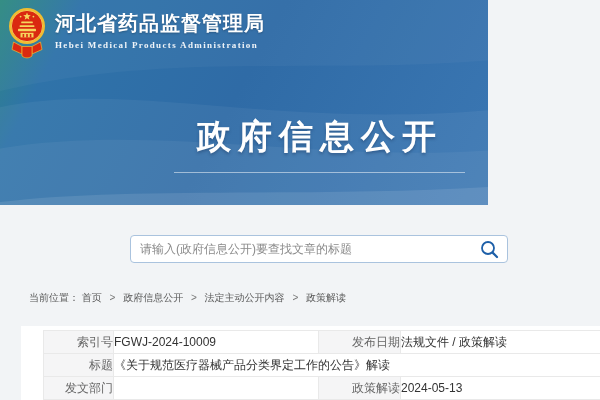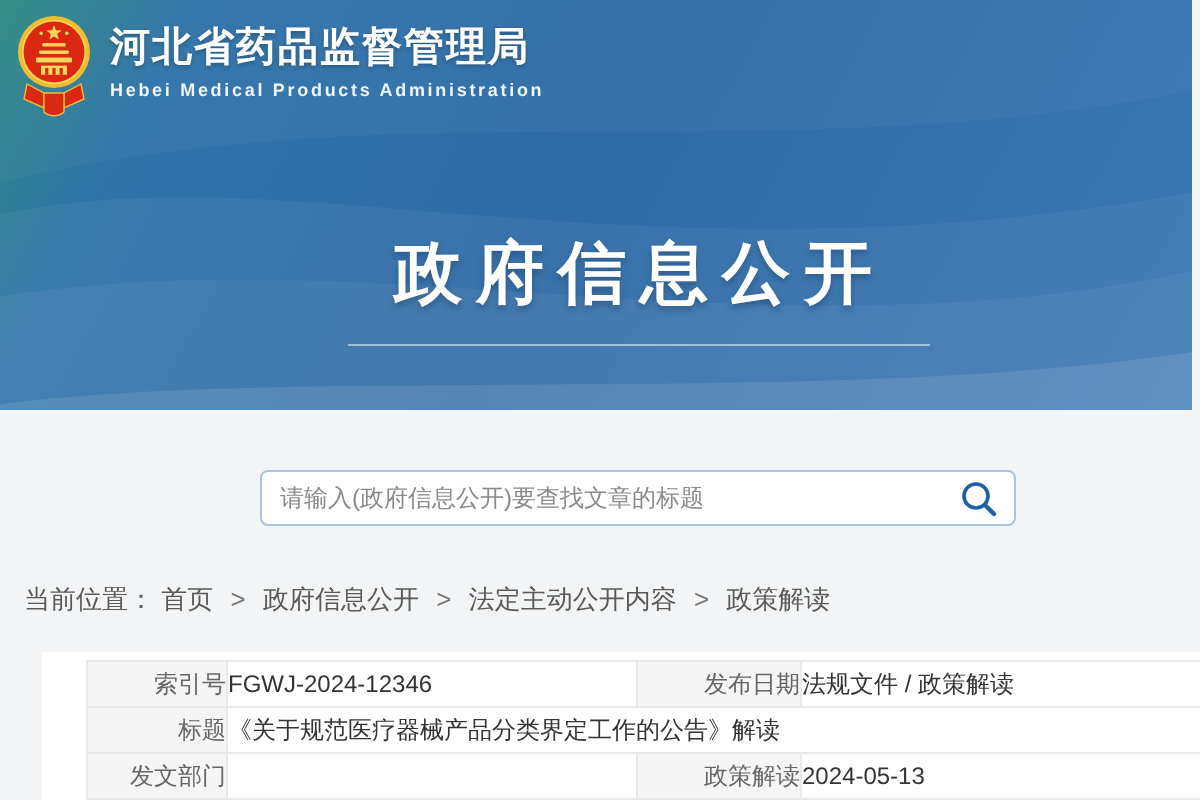--- a/index.html
+++ b/index.html
@@ -11,27 +11,28 @@
   *{margin:0;padding:0;box-sizing:border-box;}
   html,body{width:600px;height:400px;overflow:hidden;}
   body{
     position:relative;
     font-family:"Liberation Sans","DejaVu Sans",sans-serif;
     background:var(--page-bg,#f2f4f6);
   }
 
   
   .header{
-    position:absolute;top:0;left:0;width:596px;height:205px;
+    position:absolute;top:0;left:0;width:488px;height:205px;
     background:linear-gradient(118deg,
       var(--header-teal,#2e8a80) 0%,
       #2f73a9 14%,
       var(--header-blue,#2f6ba6) 48%,
       var(--header-blue-light,#3b77b3) 100%);
     overflow:hidden;
+    font-family:Liberation Serif, serif;
   }
   .waves{position:absolute;top:0;left:0;}
   .logo-row{position:absolute;top:7px;left:8px;display:flex;align-items:flex-start;}
   .emblem{width:38px;height:54px;flex:0 0 auto;}
   .brand-text{margin-left:9px;color:#fff;padding-top:3px;}
   .brand-zh{font-size:20px;font-weight:bold;letter-spacing:1px;white-space:nowrap;
     text-shadow:0 1px 2px rgba(0,0,0,.25);}
   .brand-en{font-size:9px;font-weight:bold;letter-spacing:1.35px;margin-top:3px;
     color:rgba(255,255,255,.92);white-space:nowrap;}
   .banner-title{
@@ -57,21 +58,21 @@
     font-size:12px;color:#555;padding:0 8px 0 9px;
     font-family:"Liberation Sans","DejaVu Sans",sans-serif;
   }
   .search-box input::placeholder{color:#8a8a8a;opacity:1;}
   .search-btn{
     border:none;background:transparent;width:28px;height:26px;cursor:pointer;
     display:flex;align-items:center;justify-content:center;margin-right:4px;
   }
 
   .breadcrumb{
-    position:absolute;top:86px;left:12px;font-size:13px;color:#595959;white-space:nowrap;
+    position:absolute;top:86px;left:29px;font-size:10px;color:#595959;white-space:nowrap;
   }
   .breadcrumb .crumb{color:#595959;cursor:pointer;}
   .breadcrumb .sep{margin:0 5px;color:#777;}
 
   
   .card{
     position:absolute;top:121px;left:21px;width:700px;height:95px;
     background:var(--card-bg,#fff);padding:4px 0 0 22px;
   }
   table.doc{border-collapse:collapse;table-layout:fixed;width:678px;font-size:12px;}
@@ -152,21 +153,21 @@
     <table class="doc">
       <colgroup>
           <col style="width:70px">
           <col style="width:205px">
           <col style="width:82px">
           <col style="width:321px">
         </colgroup>
       <tbody>
           <tr>
         <td class="label">索引号</td>
-        <td class="value">FGWJ-2024-12346</td>
+        <td class="value">FGWJ-2024-10009</td>
         <td class="label">发布日期</td>
         <td class="value">法规文件 / 政策解读</td>
       </tr>
       <tr>
         <td class="label">标题</td>
         <td class="value" colspan="3">《关于规范医疗器械产品分类界定工作的公告》解读</td>
       </tr>
       <tr>
         <td class="label">发文部门</td>
         <td class="value"></td>

